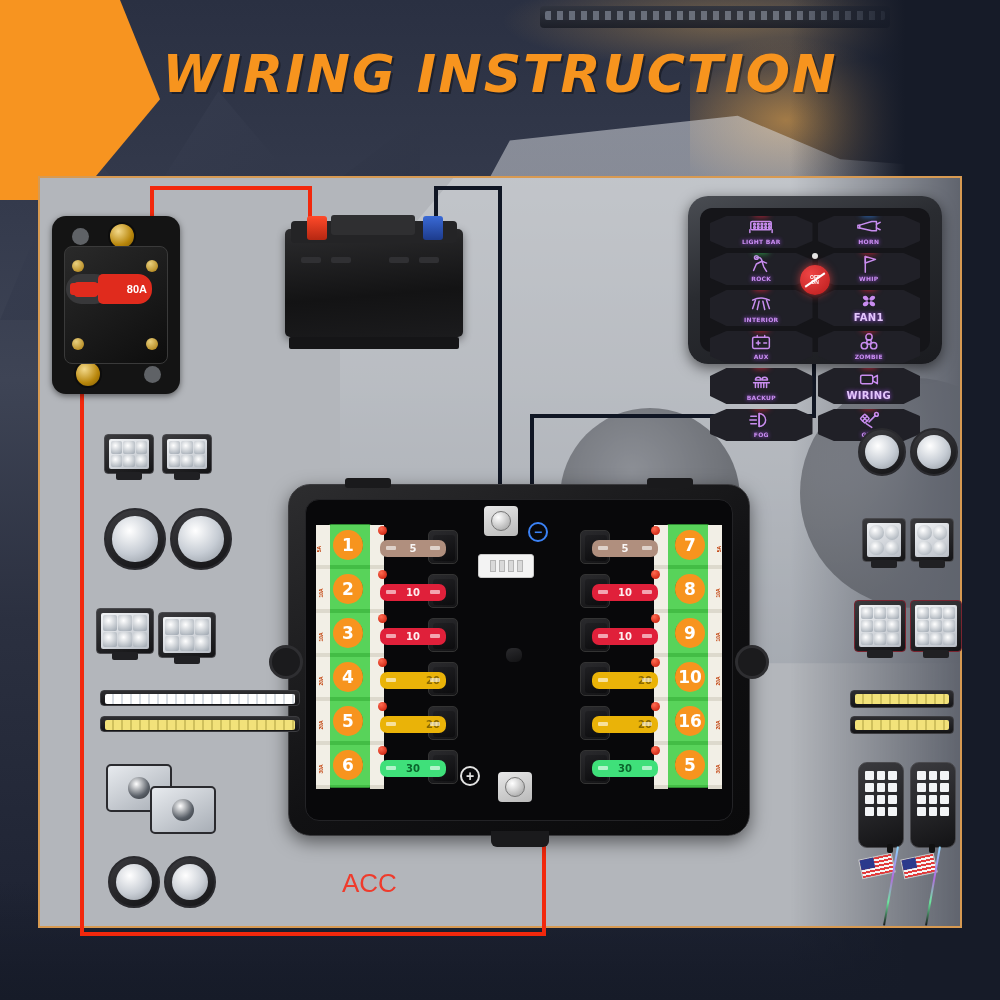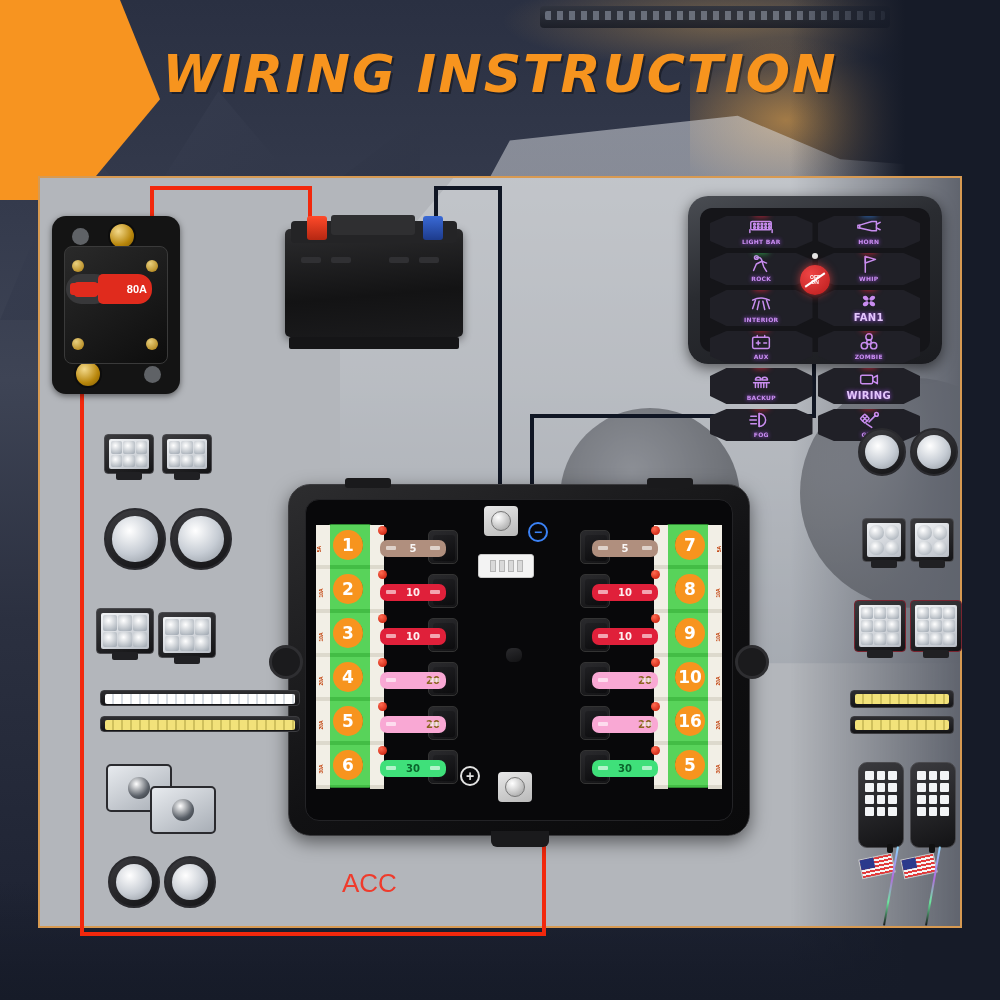--- a/index.html
+++ b/index.html
@@ -152,21 +152,21 @@
     font-family:"DejaVu Sans",sans-serif;z-index:6;}
 
   .fuse{position:absolute;width:66px;height:17px;border-radius:7px;
     display:flex;align-items:center;justify-content:center;
     font-size:10px;font-weight:bold;color:rgba(255,255,255,.92);
     font-family:"DejaVu Sans",sans-serif;}
   .fuse::before,.fuse::after{content:"";position:absolute;top:6px;width:10px;height:4px;
     background:rgba(255,255,255,.6);border-radius:1px;}
   .fuse::before{left:6px;} .fuse::after{right:6px;}
   .fuse.f5{background:#b08f7e;} .fuse.f10{background:#e0203a;}
-  .fuse.f20{background:#f9a8d4;color:rgba(120,90,0,.85);padding-left:40px;}
+  .fuse.f20{background:#eab308;color:rgba(120,90,0,.85);padding-left:40px;}
   .fuse.f30{background:#3fe07a;color:rgba(0,80,30,.85);}
   .fled{position:absolute;width:9px;height:9px;border-radius:50%;
     background:radial-gradient(circle at 35% 30%,#ff6a50,#c31705);}
   .relay{position:absolute;width:30px;height:34px;
     background:linear-gradient(160deg,#2a2a2d,#141416);border-radius:5px;border:1px solid #333;}
   .relay::after{content:"";position:absolute;left:4px;top:4px;width:22px;height:26px;
     background:linear-gradient(160deg,#202023,#0c0c0e);border-radius:3px;}
 
   .term{position:absolute;width:34px;height:30px;
     background:linear-gradient(160deg,#e8e8e8,#b9b9b9);border-radius:4px;

